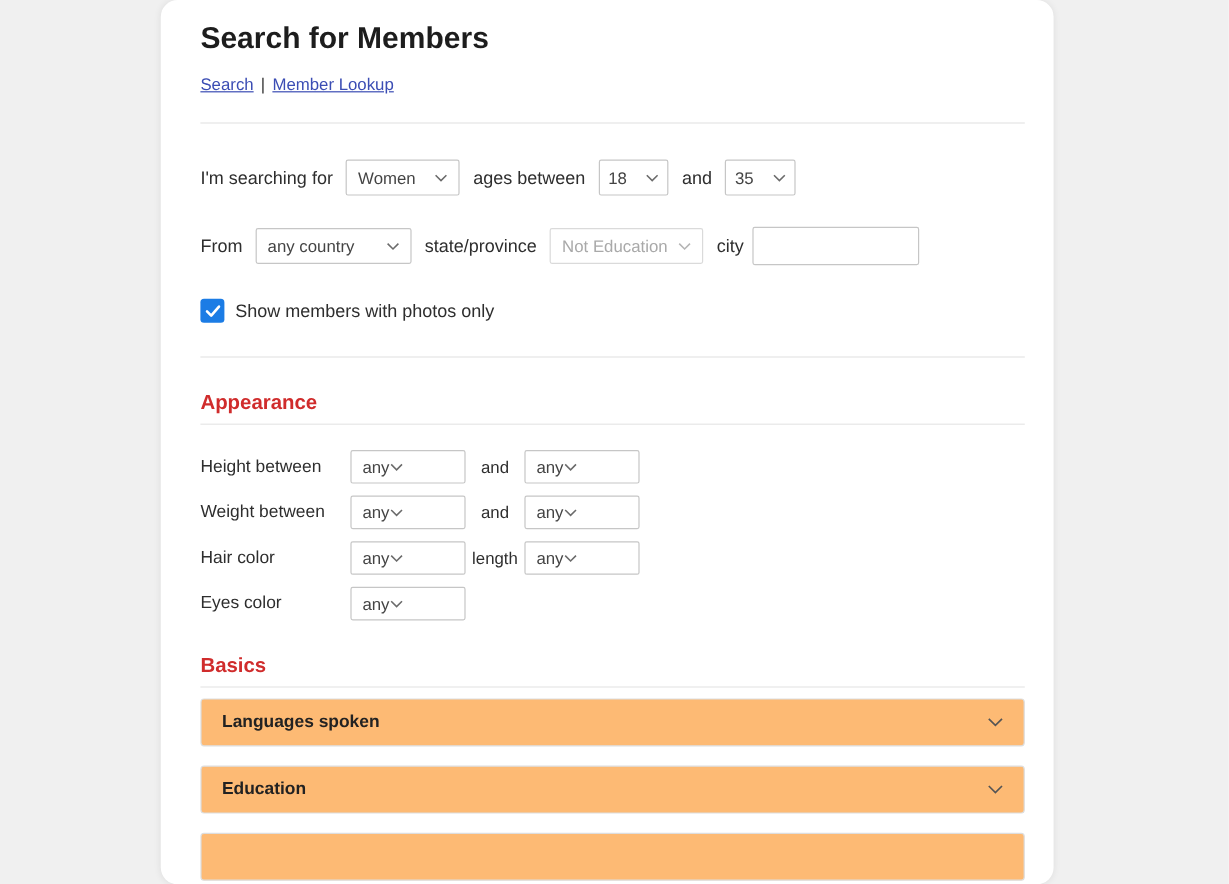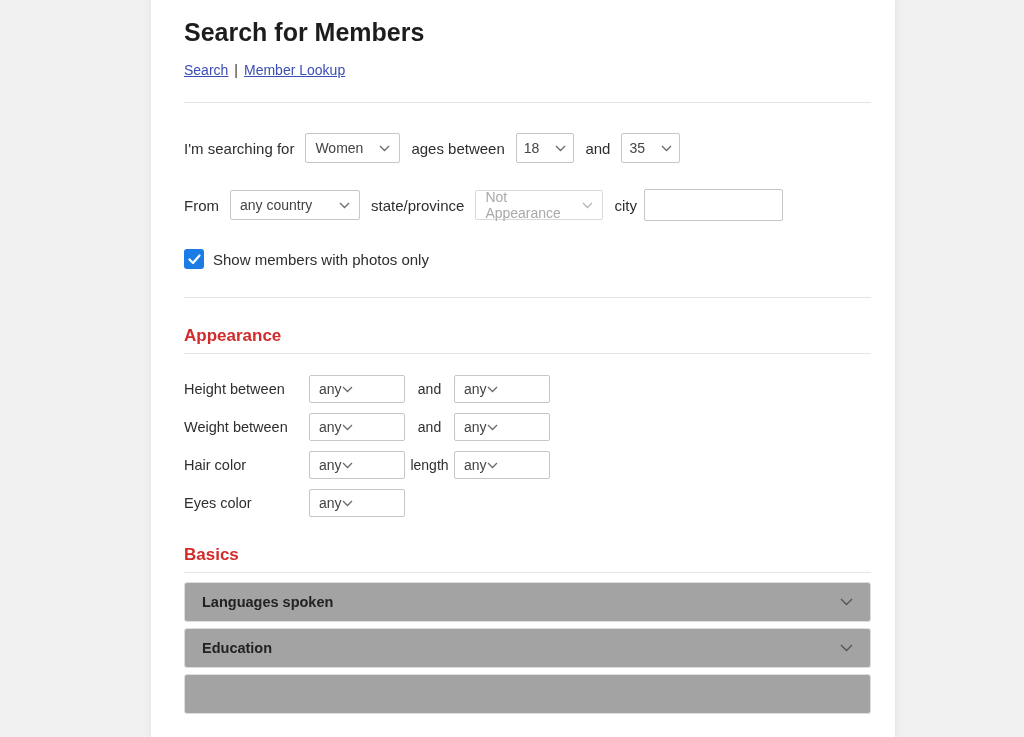--- a/index.html
+++ b/index.html
@@ -4,25 +4,26 @@
 <style>
   * { box-sizing: border-box; }
   html,body { margin:0; padding:0; }
   body {
     width:1024px; height:737px; overflow:hidden;
     background:#f0f0f0;
     font-family:"Liberation Sans", sans-serif;
     color:#333;
   }
   .card {
-    position:absolute; left:151px; top:0;
+    position:absolute; left:134px; top:0;
     width:744px; height:737px;
     background:#ffffff;
     box-shadow:0 0 6px rgba(0,0,0,.07);
     padding:0 24px 0 33px;
+    border-radius:14px;
   }
   .page-title {
     margin:18px 0 0;
     font-size:25px; font-weight:700; color:#1d1d1d;
   }
   .links-row { margin-top:15px; font-size:14px; color:#333; }
   .links-row a { color:#3b4db4; text-decoration:underline; cursor:pointer; }
   .links-row .sep { margin:0 6px; color:#333; }
   .divider { border:none; border-top:1px solid #e4e4e4; margin:0; }
   .d1 { margin-top:24px; }
@@ -70,21 +71,21 @@
   .arow { display:flex; align-items:center; margin-top:10px; font-size:14.5px; color:#2e2e2e; }
   .arow-first { margin-top:21px; }
   .flabel { width:125px; flex:none; }
   .sel-any { width:96px; height:28px; }
   .mid { width:49px; flex:none; text-align:center; font-size:14px; }
 
   .basics-list { margin-top:9px; }
   .acc {
     display:flex; align-items:center; justify-content:space-between;
     height:40px; border:1px solid #dddddd; border-radius:3px;
-    background:#a3a3a3; padding:0 17px; margin-bottom:6px; cursor:pointer;
+    background:#fdba74; padding:0 17px; margin-bottom:16px; cursor:pointer;
   }
   .acc-label { font-size:14.5px; font-weight:700; color:#222; }
 </style>
 </head>
 <body>
 
 <div class="card">
 
   <h1 class="page-title">Search for Members</h1>
 
@@ -129,21 +130,21 @@
     <div class="sel sel-wide w-country">
       <span>any country</span>
       <span class="chev">
         <svg width="11" height="7" viewBox="0 0 11 7">
             <path d="M1 1 L5.5 5.5 L10 1" stroke="#6b6b6b" stroke-width="1.3" fill="none"></path>
           </svg>
       </span>
     </div>
     <span class="lbl-gap">state/province</span>
     <div class="sel sel-wide sel-disabled w-state">
-      <span>Not Appearance</span>
+      <span>Not Education</span>
       <span class="chev">
         <svg width="11" height="7" viewBox="0 0 11 7">
             <path d="M1 1 L5.5 5.5 L10 1" stroke="#6b6b6b" stroke-width="1.3" fill="none"></path>
           </svg>
       </span>
     </div>
     <span class="lbl-gap">city</span>
     <input class="city-input" type="text" value="" style="">
   </div>
 

